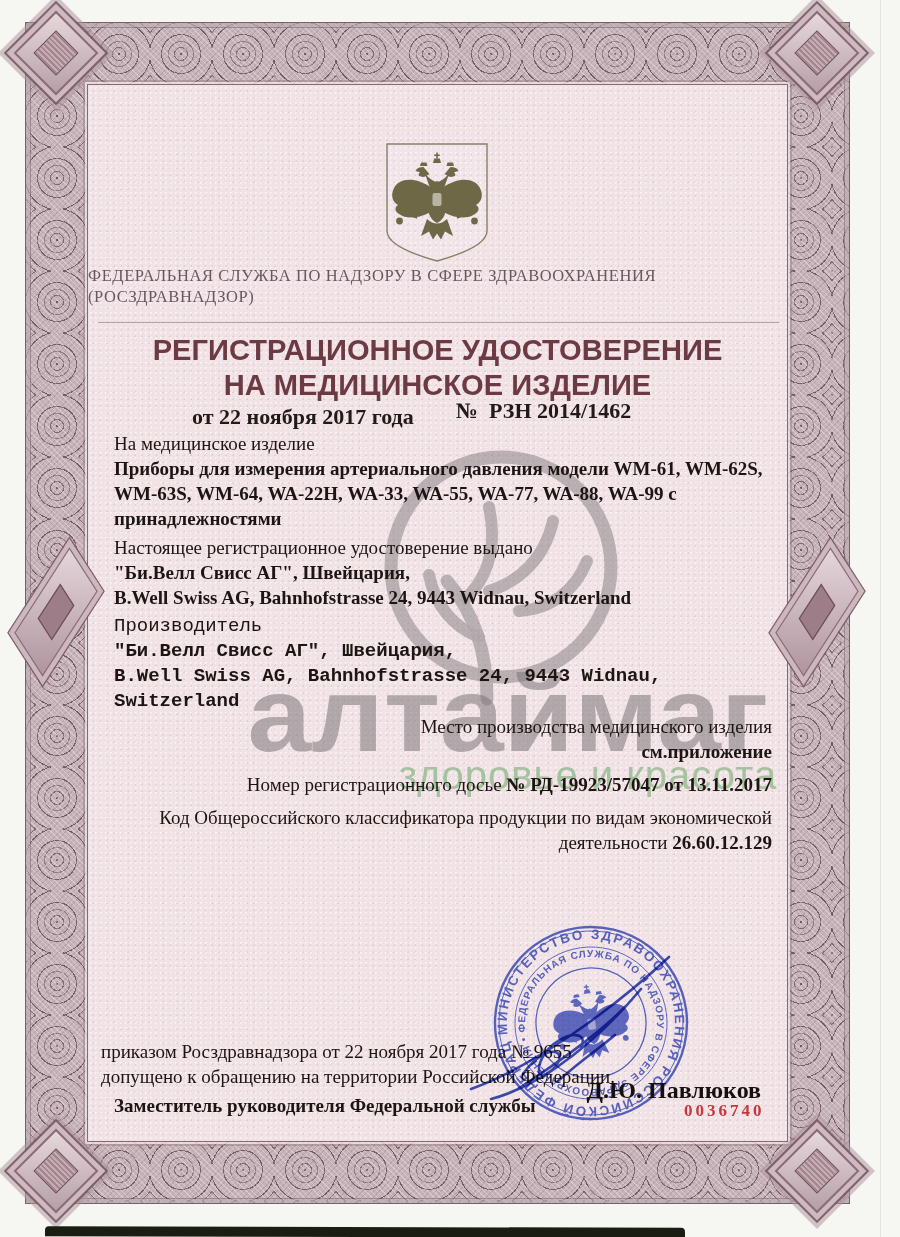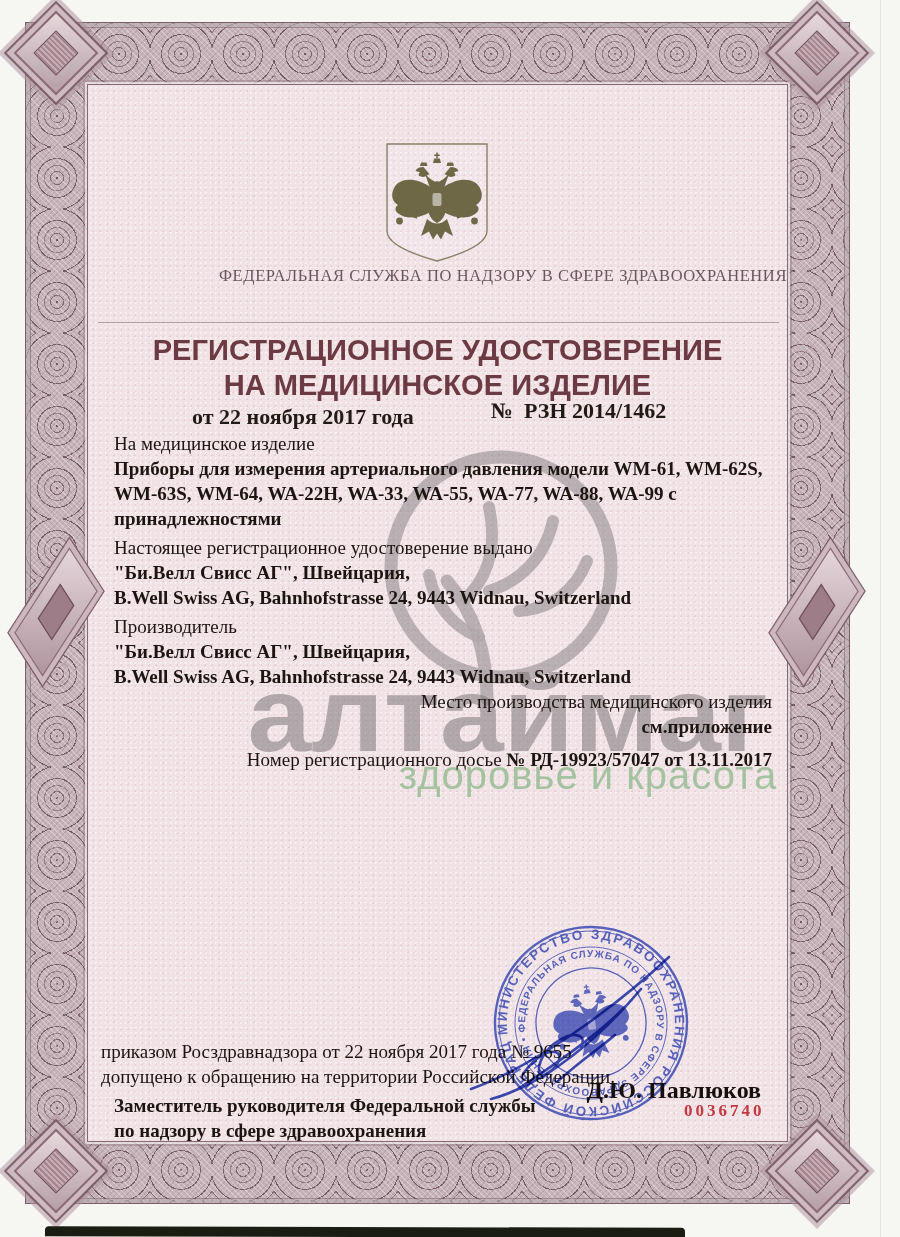--- a/index.html
+++ b/index.html
@@ -43,35 +43,35 @@
   .orn-side{position:absolute;width:64px;height:112px;}
   .orn-side .d1{position:absolute;left:7px;right:7px;top:12px;bottom:12px;
         transform:scaleY(1.55) rotate(45deg);transform-origin:center;
         background:linear-gradient(135deg,#e9dce0,#ab8f99);
         border:1.5px solid #7b5e69;box-shadow:inset 0 0 0 4px #cdb8bf,inset 0 0 0 5px #8b6c77;}
   .orn-side .d2{position:absolute;left:22px;right:22px;top:40px;bottom:40px;
         transform:scaleY(1.55) rotate(45deg);
         background:#9c7d88;border:1px solid #6d505c;}
   
   .emblem{position:absolute;left:292px;top:54px;}
-  .authority{position:absolute;top:180px;left:0;width:100%;text-align:right;
+  .authority{position:absolute;top:180px;left:0;width:100%;text-align:left;
         color:#6a5660;font-size:16.5px;line-height:21px;letter-spacing:.6px;}
   .sep{position:absolute;top:237px;left:10px;right:8px;height:1px;background:#b2a0a8;}
   .cert-title{position:absolute;top:247px;left:0;width:100%;text-align:center;
         font-family:"Liberation Sans","DejaVu Sans",sans-serif;font-weight:bold;
         color:#6c3a42;font-size:30px;line-height:35px;transform:scaleX(.97);}
   .daterow{position:absolute;top:313px;left:0;width:100%;font-weight:bold;color:#211a16;}
   .doc-date{position:absolute;left:104px;top:6px;font-size:22px;}
-  .doc-number{position:absolute;left:368px;top:0;font-size:22px;white-space:pre;margin-left:35px;}
+  .doc-number{position:absolute;left:368px;top:0;font-size:22px;white-space:pre;}
   
   .body{position:absolute;top:346px;left:26px;width:658px;color:#1c1512;
         font-size:19px;line-height:25px;z-index:1;}
   .body p{margin:0 0 6px 0;}
   .body .b{font-weight:bold;}
-  .mb0{margin-bottom:0 !important;}
+  .mb0{margin-bottom:0 !important;font-family:Liberation Mono, monospace;}
   .mb4{margin-bottom:4px !important;}
   .mb8{margin-bottom:8px !important;text-align:right;}
   
   .bottom{position:absolute;top:914px;left:13px;width:671px;color:#1c1512;
         font-size:19px;line-height:25px;z-index:1;margin-top:40px;}
   .bottom .pos{font-weight:bold;margin-left:13px;margin-top:4px;}
   .signer-name{position:absolute;top:992px;right:26px;font-size:24px;font-weight:bold;
         color:#15100d;z-index:3;}
   .serial{position:absolute;left:596px;top:1016px;font-size:17px;font-weight:bold;
         letter-spacing:3px;color:#c43840;z-index:3;}
@@ -139,20 +139,21 @@
     <div class="wm-brand">алтаймаг</div>
     <div class="wm-tagline">здоровье и красота</div>
 
     <svg class="emblem" width="114" height="126" viewBox="0 0 114 126" style="color:#6f6847">
       <path d="M7 5 H107 V92 Q107 108 57 122 Q7 108 7 92 Z" fill="rgba(255,255,255,.12)" stroke="#8a8066" stroke-width="1.4"></path>
       <use href="#dbl-eagle" transform="translate(7,12) scale(1.0)"></use>
     </svg>
 
     <div class="authority">
       <div>ФЕДЕРАЛЬНАЯ СЛУЖБА ПО НАДЗОРУ В СФЕРЕ ЗДРАВООХРАНЕНИЯ</div>
+      <div>(РОСЗДРАВНАДЗОР)</div>
     </div>
     <div class="sep"></div>
 
     <div class="cert-title">
       <div>РЕГИСТРАЦИОННОЕ УДОСТОВЕРЕНИЕ</div>
       <div>НА МЕДИЦИНСКОЕ ИЗДЕЛИЕ</div>
     </div>
 
     <div class="daterow">
       <span class="doc-date">от 22 ноября 2017 года</span>
@@ -171,28 +172,28 @@
         <span class="b">"Би.Велл Свисс АГ", Швейцария,</span><br>
         <span class="b">B.Well Swiss AG, Bahnhofstrasse 24, 9443 Widnau, Switzerland</span></p>
 
       <p class="mb8"><span>Место производства медицинского изделия</span><br>
         <span class="b">см.приложение</span></p>
 
       <p class="mb8"><span>Номер регистрационного досье</span> <span class="b">№ РД-19923/57047 от 13.11.2017</span></p>
 
 
 
+      <p class="mb8"><span>Код Общероссийского классификатора продукции по видам экономической деятельности</span> <span class="b">26.60.12.129</span></p>
 
     </div>
 
     <div class="bottom">
       <div>приказом Росздравнадзора от 22 ноября 2017 года № 9655</div>
       <div>допущено к обращению на территории Российской Федерации.</div>
       <div class="pos">Заместитель руководителя Федеральной службы</div>
-      <div class="pos" style="margin-top:0">по надзору в сфере здравоохранения</div>
     </div>
     <div class="signer-name">Д.Ю. Павлюков</div>
 
     <svg class="stamp" width="200" height="200" viewBox="0 0 200 200" style="color:#3d52c5">
       <defs>
         <path id="ringO" d="M100,100 m-84,0 a84,84 0 1 1 168,0 a84,84 0 1 1 -168,0"></path>
         <path id="ringI" d="M100,100 m-66,0 a66,66 0 1 1 132,0 a66,66 0 1 1 -132,0"></path>
       </defs>
       <g fill="none" stroke="#3d52c5">
         <circle cx="100" cy="100" r="96" stroke-width="2.4"></circle>

